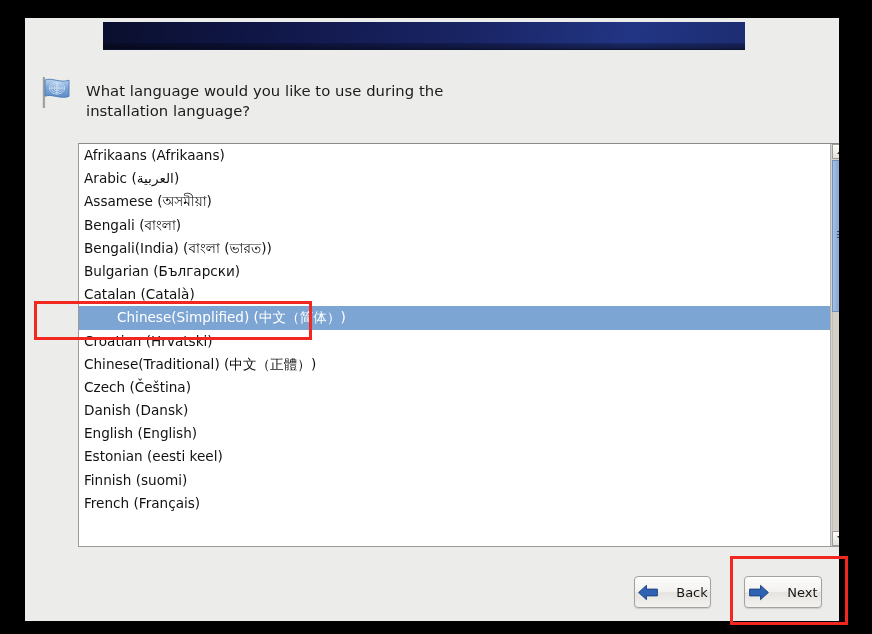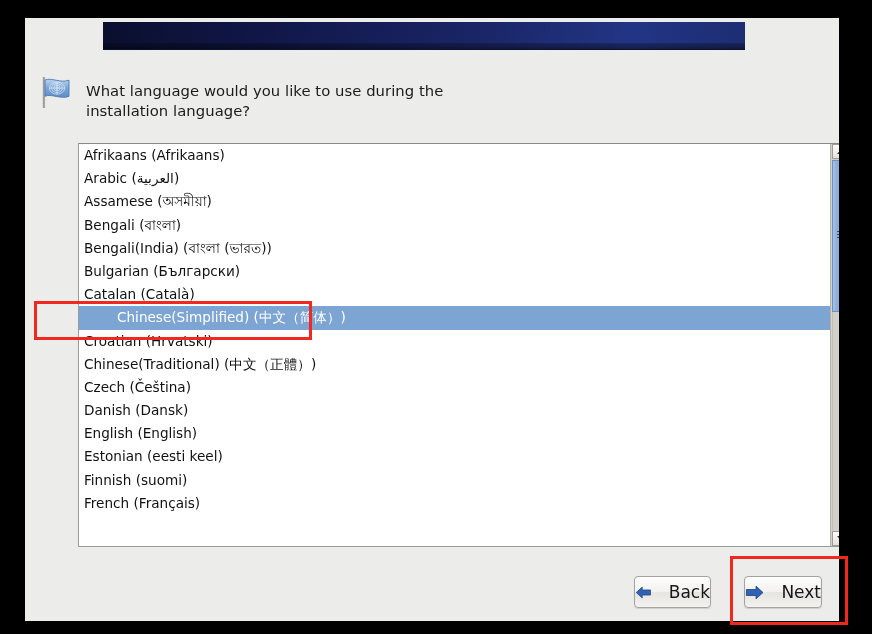--- a/index.html
+++ b/index.html
@@ -200,21 +200,21 @@
     box-shadow: inset 0 1px 0 #ffffff, 0 1px 1px rgba(0,0,0,0.13);
     display: flex;
     align-items: center;
     justify-content: center;
     box-sizing: border-box;
     cursor: default;
   }
   #back-button { left: 609px; width: 77px; }
   #next-button { left: 719px; width: 78px; }
   .nav-btn .label {
-    font-size: 17px;
+    font-size: 13px;
     color: #161616;
     margin-left: 17px;
   }
   .arrow-svg { display: block; }
 
   
   .annot {
     position: absolute;
     border: 3px solid #f2271f;
     box-sizing: border-box;

